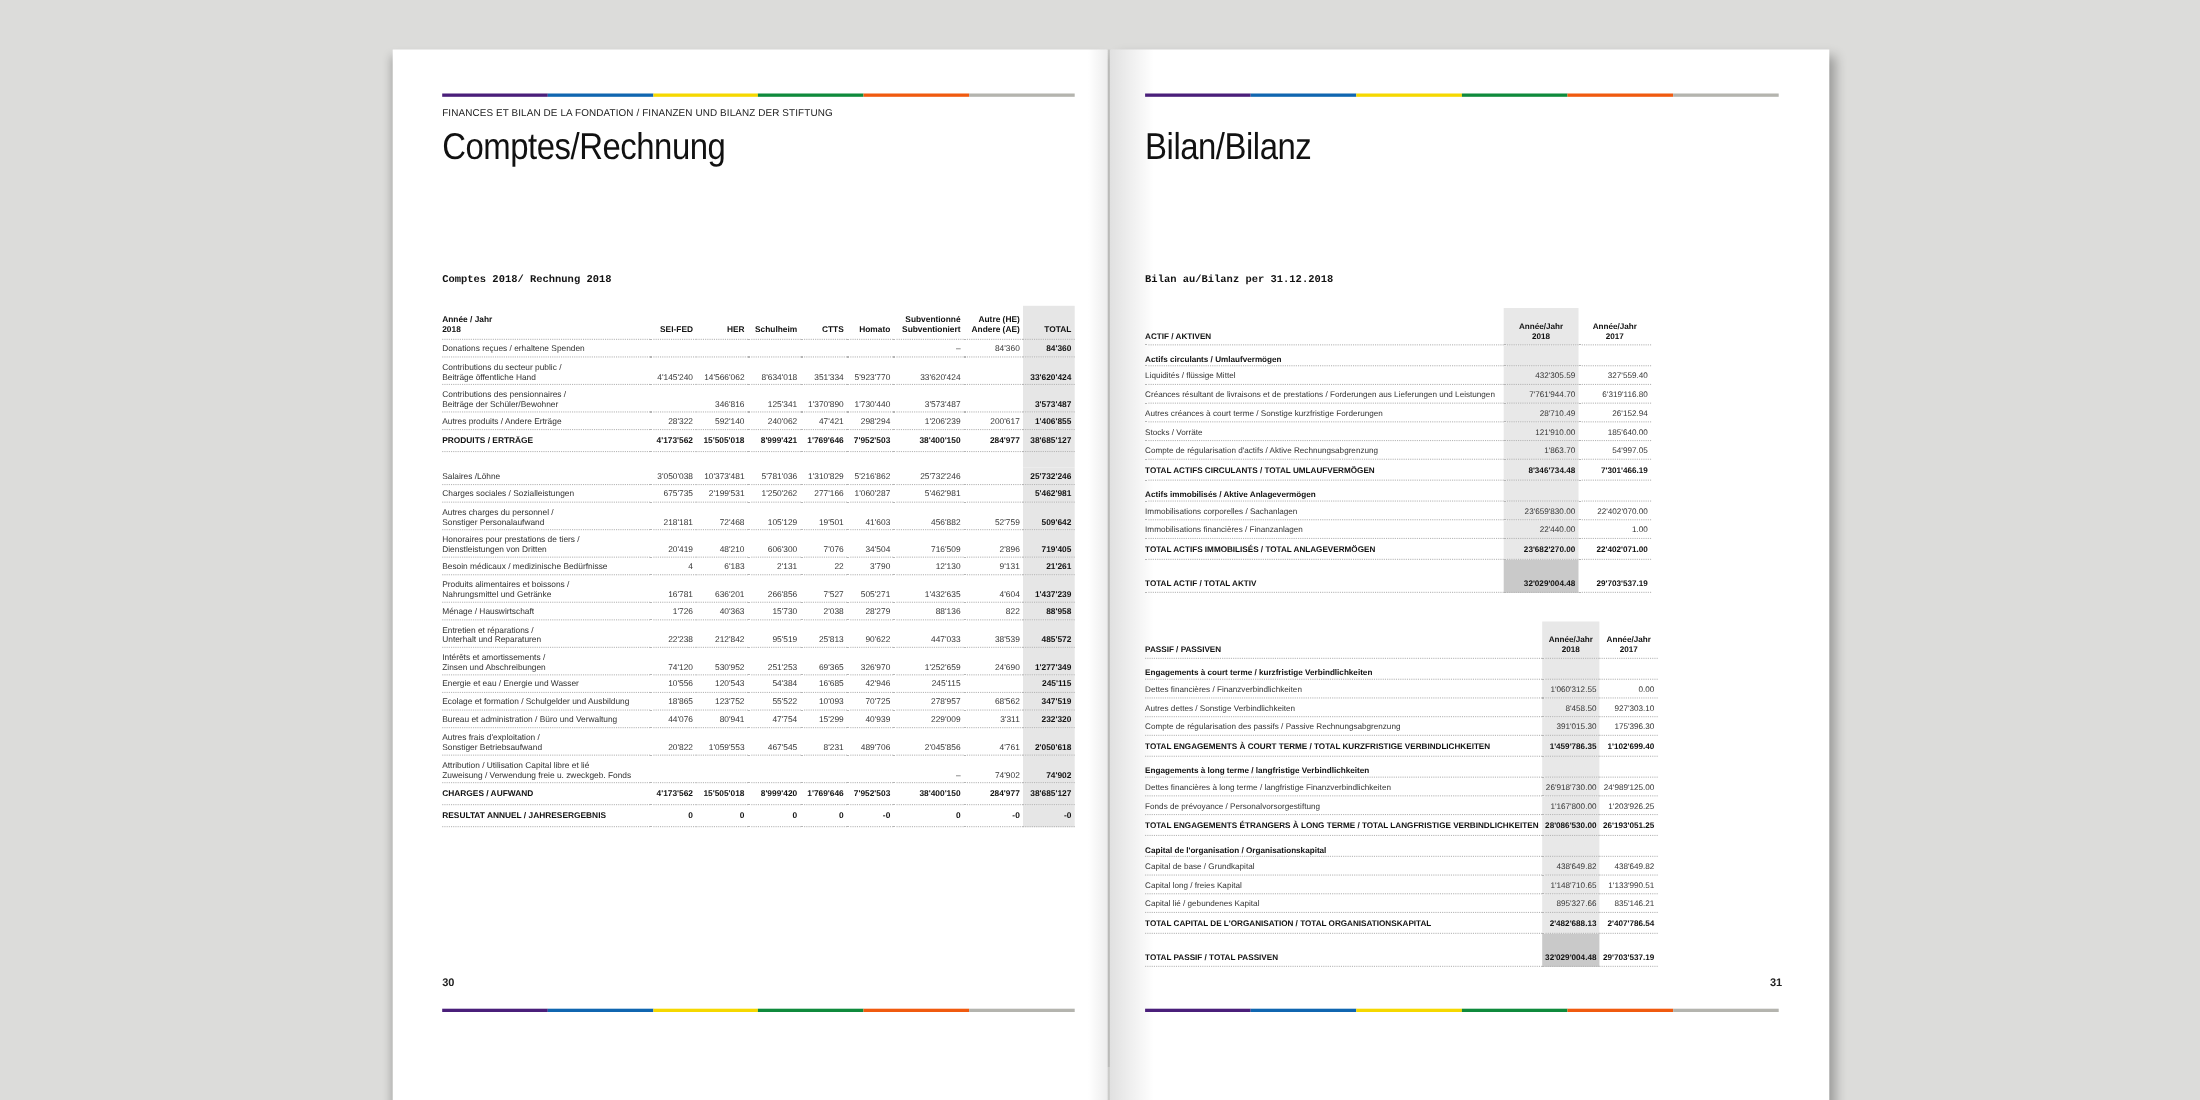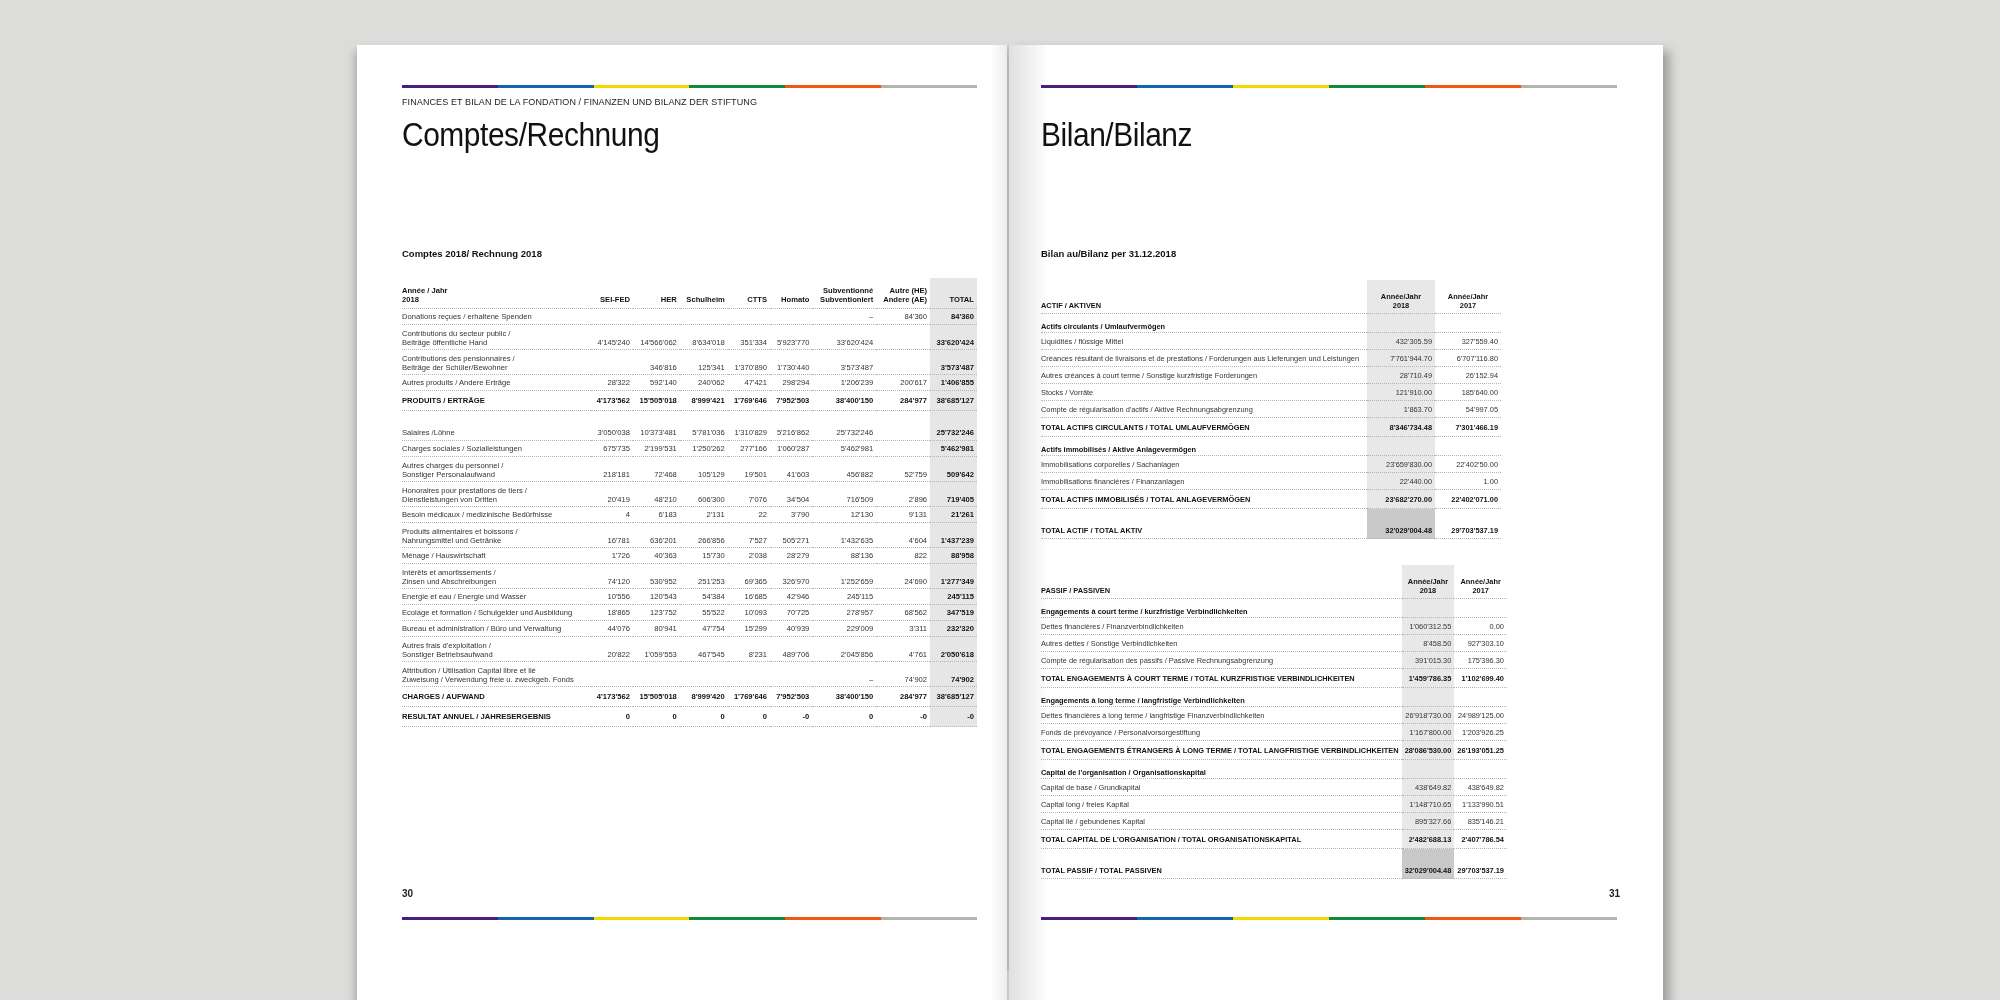--- a/index.html
+++ b/index.html
@@ -37,21 +37,21 @@
     .colorbar span { flex: 1; height: 100%; }
     .running-head {
       position: absolute; font-size: 9px; letter-spacing: 0.1px; color: #222;
     }
     .page-title {
       position: absolute; font-size: 34px; font-weight: normal; letter-spacing: -0.5px;
       font-family: "Liberation Sans Narrow", "Liberation Sans", sans-serif;
       transform: scaleX(0.88); transform-origin: left top; color: #111;
     }
     .section-title {
-      position: absolute; font-family: Liberation Sans, sans-serif; font-weight: bold; font-size: 9.5px;
+      position: absolute; font-family: Liberation Mono, monospace; font-weight: bold; font-size: 9.5px;
       color: #111;
     }
     .page-num { position: absolute; font-size: 10px; font-weight: bold; color: #222; }
 
     
     table { border-collapse: collapse; position: absolute; }
     table.comptes { left: 45px; top: 233px; width: 575px; font-size: 7.6px; }
     table.comptes td, table.comptes th {
       padding: 0 3px; border-bottom: 1px dotted #b5b5b5; height: 15px;
       text-align: right; white-space: nowrap; font-weight: normal; color: #333;
@@ -283,20 +283,34 @@
           <td>40'363</td>
           <td>15'730</td>
           <td>2'038</td>
           <td>28'279</td>
           <td>88'136</td>
           <td>822</td>
           <td class="total">88'958</td>
         </tr>
         <tr class="two">
           <td class="lbl">
+            <span class="l2">Entretien et réparations /</span>
+            <span class="l2">Unterhalt und Reparaturen</span>
+          </td>
+          <td>22'238</td>
+          <td>212'842</td>
+          <td>95'519</td>
+          <td>25'813</td>
+          <td>90'622</td>
+          <td>447'033</td>
+          <td>38'539</td>
+          <td class="total">485'572</td>
+        </tr>
+        <tr class="two">
+          <td class="lbl">
             <span class="l2">Intérêts et amortissements /</span>
             <span class="l2">Zinsen und Abschreibungen</span>
           </td>
           <td>74'120</td>
           <td>530'952</td>
           <td>251'253</td>
           <td>69'365</td>
           <td>326'970</td>
           <td>1'252'659</td>
           <td>24'690</td>
@@ -437,21 +451,21 @@
           <td class="y17"></td>
         </tr>
         <tr class="row">
           <td class="lbl">Liquidités / flüssige Mittel</td>
           <td class="y18">432'305.59</td>
           <td class="y17">327'559.40</td>
         </tr>
         <tr class="row">
           <td class="lbl">Créances résultant de livraisons et de prestations / Forderungen aus Lieferungen und Leistungen</td>
           <td class="y18">7'761'944.70</td>
-          <td class="y17">6'707'116.80</td>
+          <td class="y17">6'319'116.80</td>
         </tr>
         <tr class="row">
           <td class="lbl">Autres créances à court terme / Sonstige kurzfristige Forderungen</td>
           <td class="y18">28'710.49</td>
           <td class="y17">26'152.94</td>
         </tr>
         <tr class="row">
           <td class="lbl">Stocks / Vorräte</td>
           <td class="y18">121'910.00</td>
           <td class="y17">185'640.00</td>
@@ -467,21 +481,21 @@
           <td class="y17">7'301'466.19</td>
         </tr>
         <tr class="sub">
           <td class="lbl">Actifs immobilisés / Aktive Anlagevermögen</td>
           <td class="y18"></td>
           <td class="y17"></td>
         </tr>
         <tr class="row">
           <td class="lbl">Immobilisations corporelles / Sachanlagen</td>
           <td class="y18">23'659'830.00</td>
-          <td class="y17">22'402'50.00</td>
+          <td class="y17">22'402'070.00</td>
         </tr>
         <tr class="row">
           <td class="lbl">Immobilisations financières / Finanzanlagen</td>
           <td class="y18">22'440.00</td>
           <td class="y17">1.00</td>
         </tr>
         <tr class="tot">
           <td class="lbl">TOTAL ACTIFS IMMOBILISÉS / TOTAL ANLAGEVERMÖGEN</td>
           <td class="y18">23'682'270.00</td>
           <td class="y17">22'402'071.00</td>

